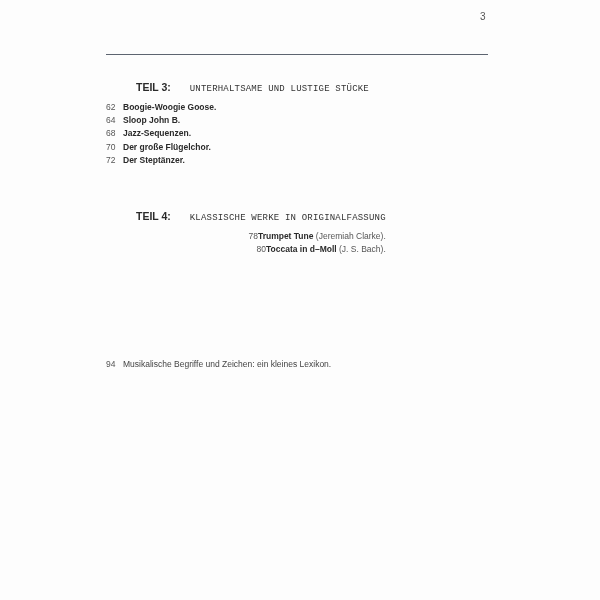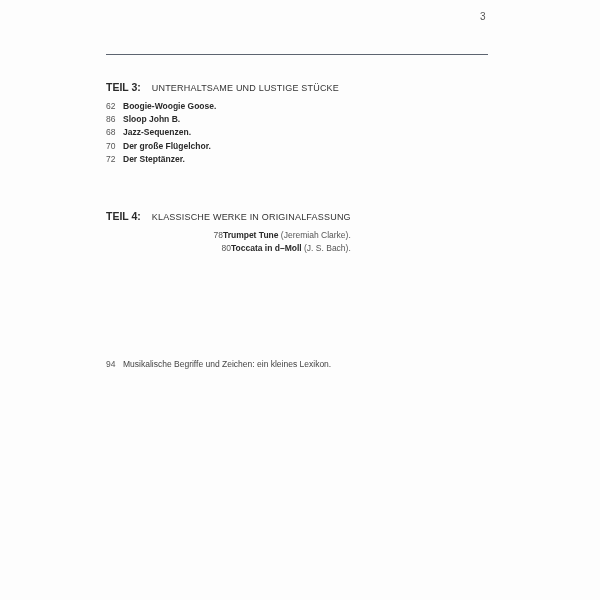--- a/index.html
+++ b/index.html
@@ -11,23 +11,23 @@
     position: absolute; left: 480px; top: 11px; font-size: 10px; color: #555;
   }
   .rule {
     position: absolute; left: 106px; top: 54px; width: 382px; height: 1px;
     background: #5d6470;
   }
   .section { position: absolute; left: 106px; }
   .section-heading {
     font-size: 10.5px; line-height: 14px; margin-bottom: 5px; white-space: nowrap;
   }
-  .section-heading .teil { font-family: "Liberation Sans", sans-serif; font-weight: bold; color: #2a2a2a; }
+  .section-heading .teil { font-family: "Liberation Sans", sans-serif; font-weight: bold; color: #2a2a2a; margin-left: 30px; }
   .section-heading .title {
-    font-family: Liberation Sans, sans-serif; font-size: 9px; letter-spacing: 0.2px; color: #333; margin-left: 8px;
+    font-family: Liberation Mono, monospace; font-size: 9px; letter-spacing: 0.2px; color: #333; margin-left: 16px;
   }
   .entry { font-size: 8.5px; line-height: 13.2px; white-space: nowrap; color: #333; }
   .entry .num { display: inline-block; width: 17px; color: #555; }
   .entry .work { font-weight: bold; color: #2a2a2a; }
   .entry .composer { color: #555; }
   .entry .plain { color: #444; }
   #teil3 { top: 80px; }
   #teil4 { top: 209px; text-align: right; }
   #appendix { top: 358px; }
 </style>
@@ -36,21 +36,21 @@
 
 <div class="page-number">3</div>
 <div class="rule"></div>
 
 <div class="section" id="teil3">
   <div class="section-heading">
     <span class="teil">TEIL 3:</span>
     <span class="title">UNTERHALTSAME UND LUSTIGE STÜCKE</span>
   </div>
   <div class="entry"><span class="num">62</span><span class="work">Boogie-Woogie Goose.</span></div>
-  <div class="entry"><span class="num">86</span><span class="work">Sloop John B.</span></div>
+  <div class="entry"><span class="num">64</span><span class="work">Sloop John B.</span></div>
   <div class="entry"><span class="num">68</span><span class="work">Jazz-Sequenzen.</span></div>
   <div class="entry"><span class="num">70</span><span class="work">Der große Flügelchor.</span></div>
   <div class="entry"><span class="num">72</span><span class="work">Der Steptänzer.</span></div>
 </div>
 
 <div class="section" id="teil4">
   <div class="section-heading">
     <span class="teil">TEIL 4:</span>
     <span class="title">KLASSISCHE WERKE IN ORIGINALFASSUNG</span>
   </div>

